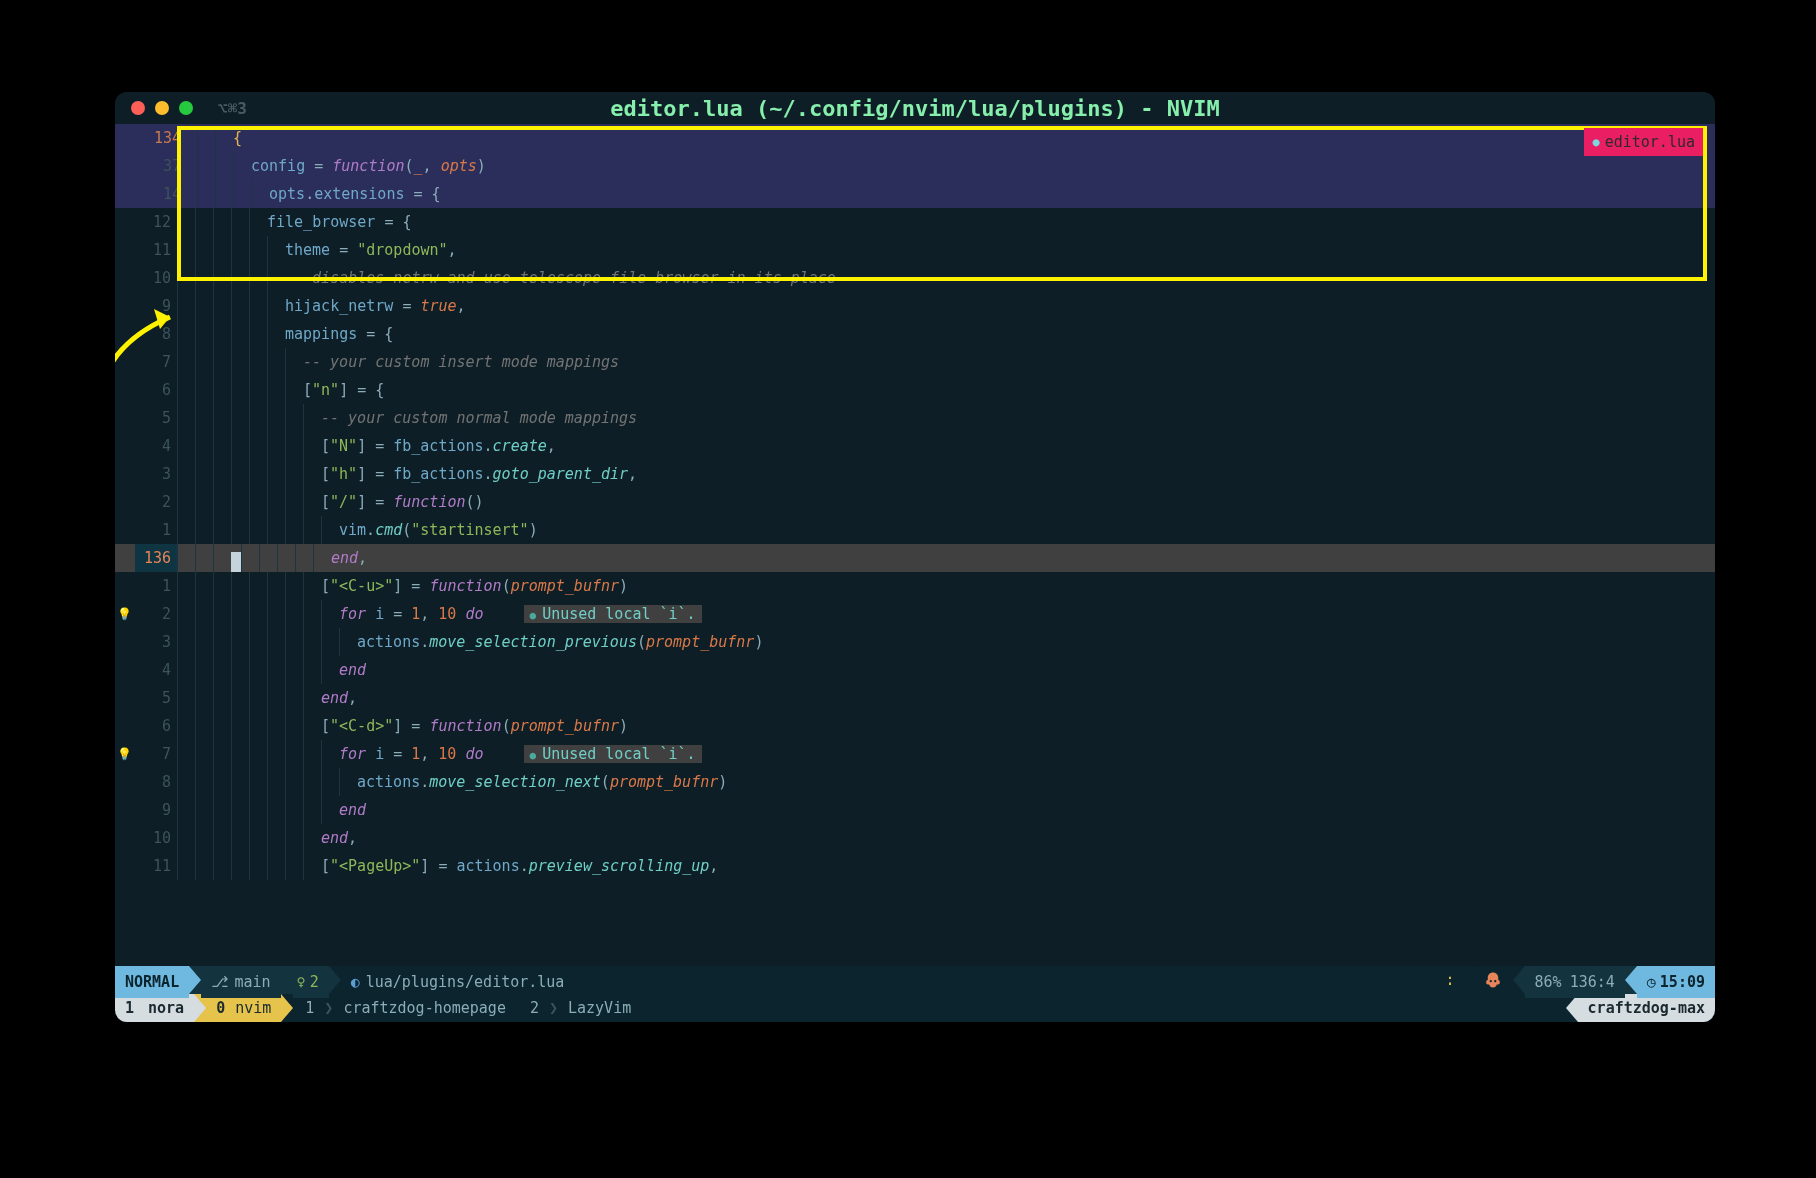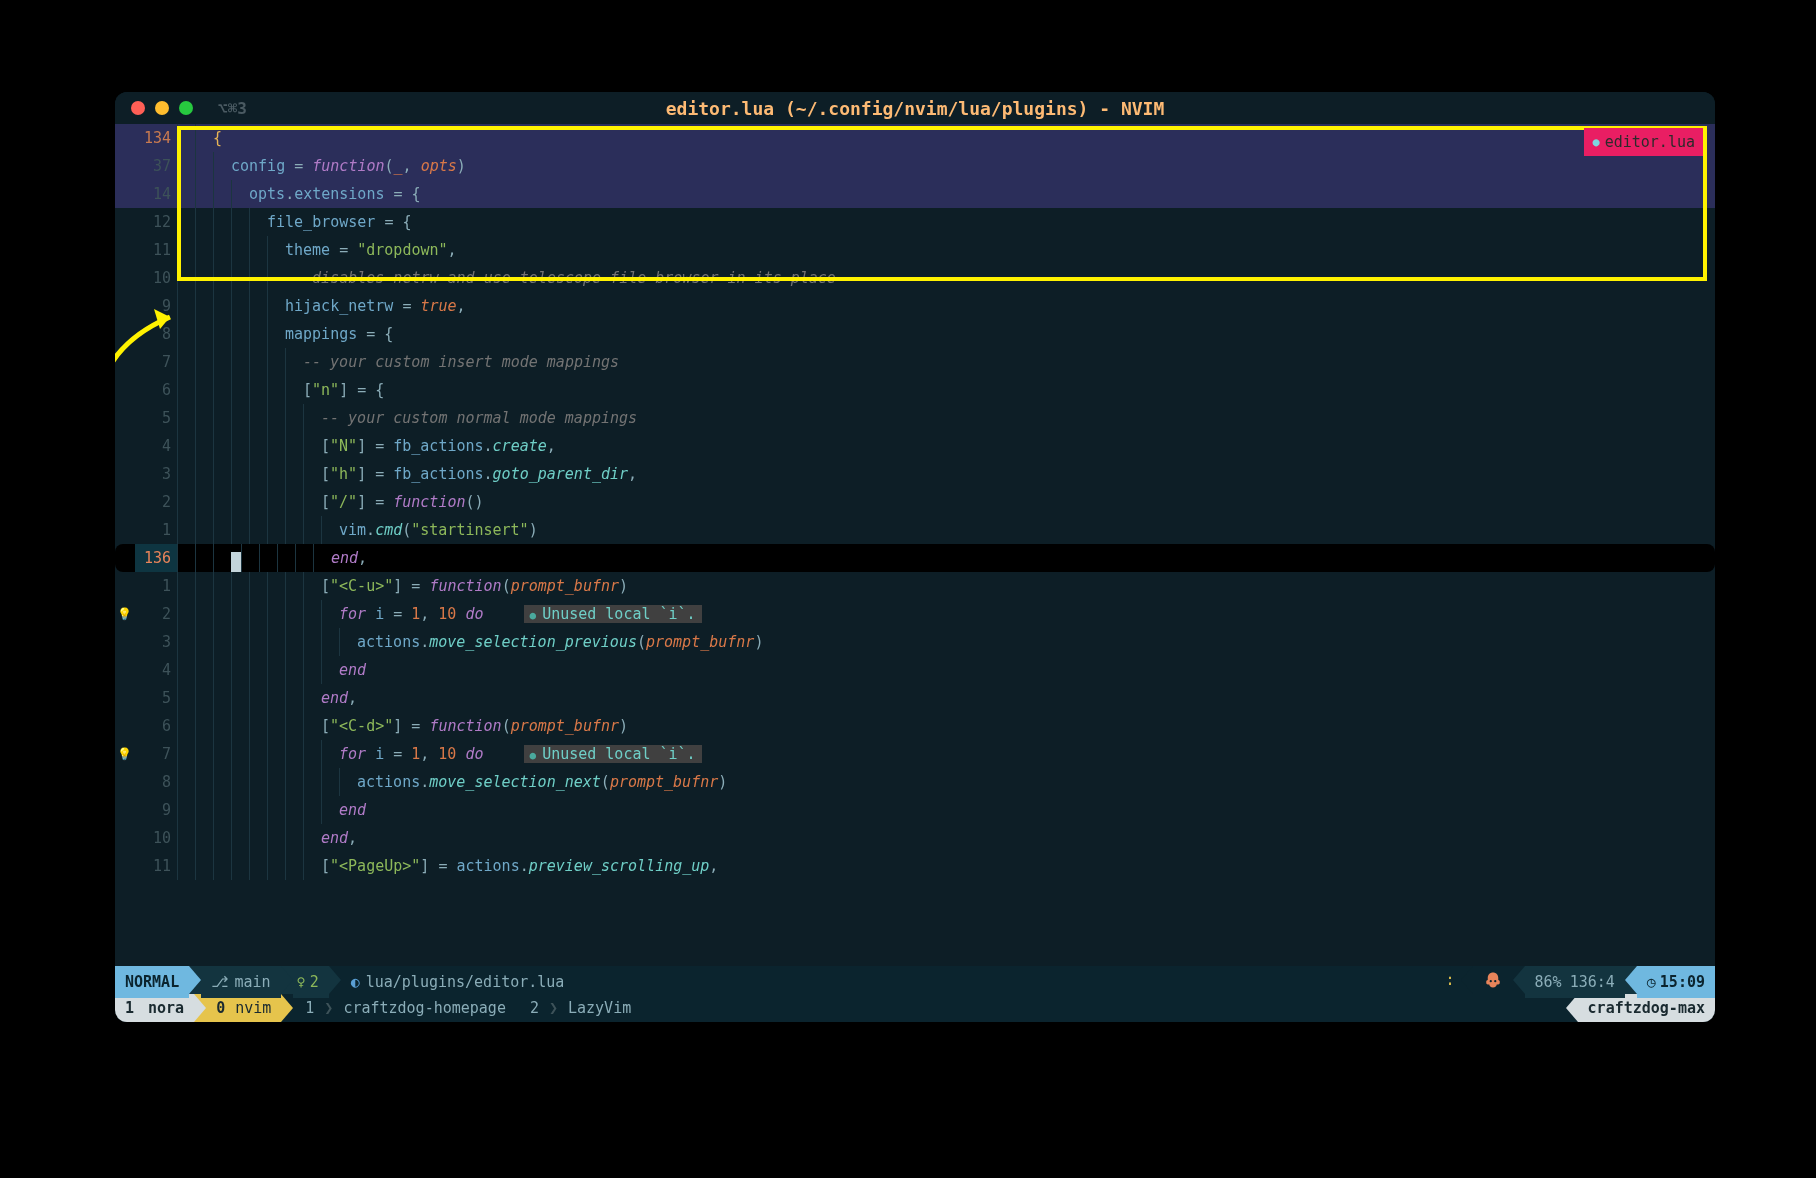--- a/index.html
+++ b/index.html
@@ -41,23 +41,23 @@
   .pane-indicator {
     color: #4a5a62;
     margin-left: 25px;
     font-size: 16px;
     font-weight: bold;
   }
   .window-title {
     position: absolute;
     left: 0; right: 0;
     text-align: center;
-    color: #fdba74;
+    color: #86efac;
     font-weight: bold;
-    font-size: 18px;
+    font-size: 22px;
     pointer-events: none;
   }
   .editor {
     position: relative;
     height: calc(100% - 32px - 56px);
   }
   .filename-badge {
     position: absolute;
     right: 12px;
     top: 4px;
@@ -120,22 +120,22 @@
     white-space: pre;
     position: relative;
   }
   .code-content .indent-guide {
     border-left: 1px solid #1c3540;
     display: inline-block;
     width: 18px;
     height: 28px;
     vertical-align: top;
   }
-  .context-bg { background: #2b2e5a; }
-  .current-line-bg { background: #000000; border-radius: 8px; }
+  .context-bg { background: #2b2e5a; gap: 10px; }
+  .current-line-bg { background: #404040; }
   .cursor-block {
     background: #c4d4da;
     display: inline-block;
     width: 10px;
     height: 20px;
     vertical-align: text-top;
     margin-top: 3px;
   }
 
   .tk-punc { color: #8badb8; }

